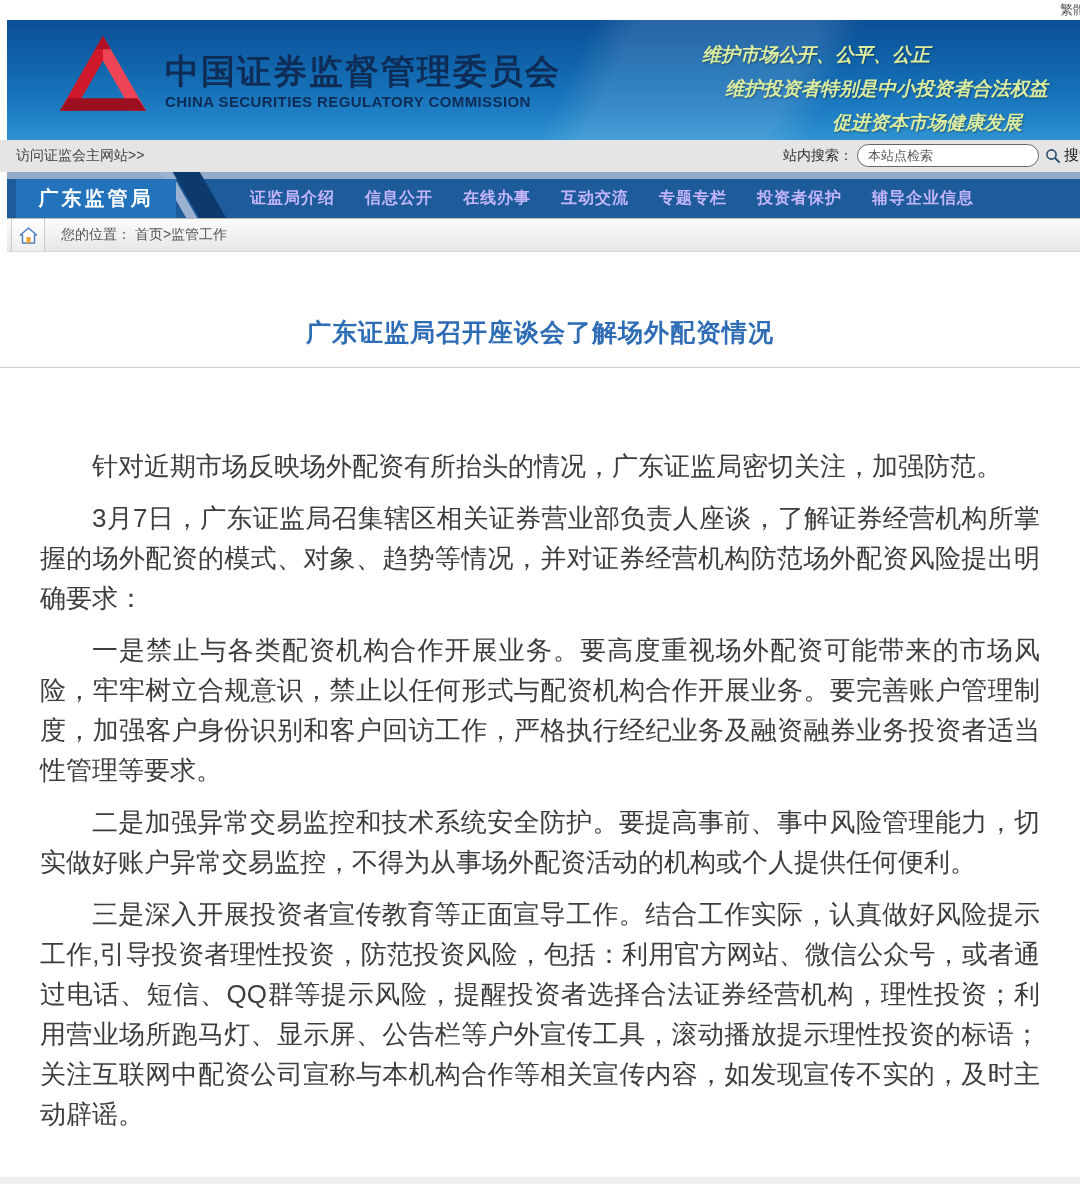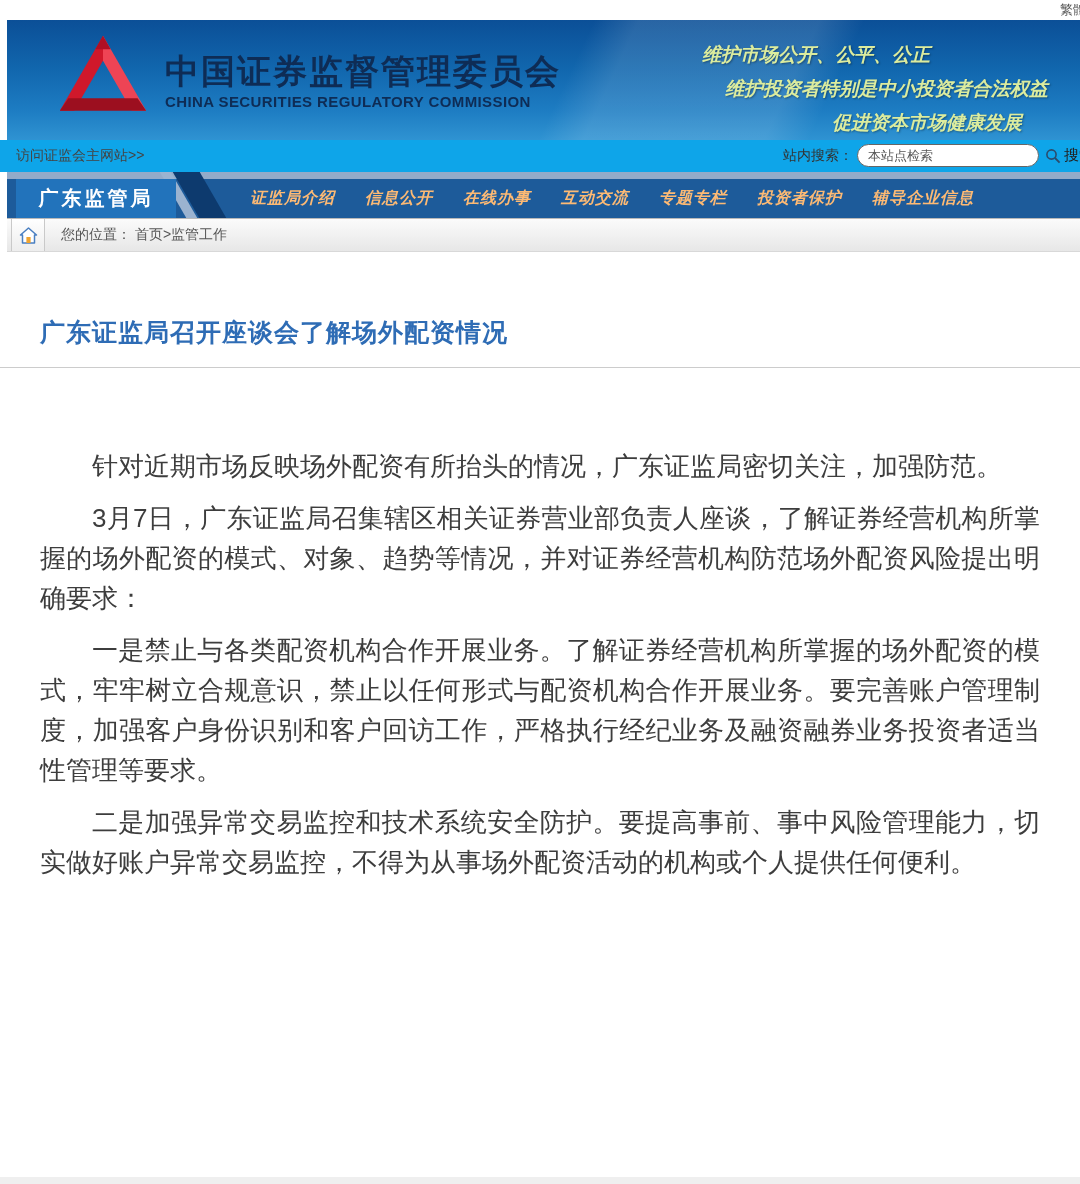--- a/index.html
+++ b/index.html
@@ -28,57 +28,57 @@
   .org-cn { font-size:34px; font-weight:bold; letter-spacing:2px; line-height:40px; }
   .org-en { font-size:15px; font-weight:bold; letter-spacing:0.4px; margin-top:2px; }
   .slogans { position:absolute; right:0; top:22px; display:flex; flex-direction:column; align-items:flex-end; gap:8px;
              color:#dcec9e; font-family:"DejaVu Serif", serif; font-style:italic; font-weight:bold; font-size:19px;
              text-shadow:1px 1px 2px rgba(0,0,0,0.35); }
   .slogans div:nth-of-type(1){ margin-right:150px; }
   .slogans div:nth-of-type(2){ margin-right:32px; }
   .slogans div:nth-of-type(3){ margin-right:58px; }
 
   
-  .topbar { position:relative; height:32px; background:#0ea5e9; }
+  .topbar { position:relative; height:32px; background:#e5e5e5; }
   .main-site-link { position:absolute; left:16px; top:7px; font-size:14px; color:#444; cursor:pointer; }
   .search-area { position:absolute; right:-14px; top:4px; display:flex; align-items:center; }
   .search-label { font-size:14px; color:#333; margin-right:4px; }
   .search-input { width:182px; height:23px; border:1px solid #666; border-radius:12px; padding:0 10px;
                   font-size:13px; color:#555; outline:none; background:#fff; font-family:"Liberation Sans",sans-serif; }
   .search-btn { display:flex; align-items:center; margin-left:6px; cursor:pointer; background:none; border:none;
                 font-size:15px; color:#222; font-family:"Liberation Sans",sans-serif; }
   .search-btn svg { margin-right:3px; }
 
   
   .nav { position:relative; height:46px; margin-left:7px; background:#1d5b9a; }
   .nav-topstrip { position:absolute; top:0; left:0; right:0; height:7px; background:#93abc9; }
   .bureau-tab { position:absolute; left:9px; top:7px; bottom:0; width:160px; background:#2273bb;
                 display:flex; align-items:center; justify-content:center; z-index:3; cursor:pointer; }
   .bureau-tab span { color:#fff; font-size:20px; font-weight:bold; letter-spacing:3px; }
   .tab-wedge-light { position:absolute; left:166px; top:0; bottom:0; width:11px; background:#9bb3d0;
                      transform:skewX(30deg); z-index:2; }
   .tab-wedge-dark { position:absolute; left:179px; top:0; bottom:0; width:27px; background:#0d3a6e;
                     transform:skewX(30deg); z-index:2; }
   .nav-items { position:absolute; left:228px; top:7px; bottom:0; display:flex; align-items:center; z-index:1; }
-  .nav-item { color:#fdba74; font-size:16px; font-weight:bold; padding:0 15px; letter-spacing:1px; cursor:pointer; white-space:nowrap;font-style:italic; }
+  .nav-item { color:#c4b5fd; font-size:16px; font-weight:bold; padding:0 15px; letter-spacing:1px; cursor:pointer; white-space:nowrap; }
 
   
   .breadcrumb { position:relative; height:34px; margin-left:7px;
                 background:linear-gradient(180deg,#fbfbfb, #e7e7e7);
                 border-top:1px solid #b9b9b9; border-bottom:1px solid #d8d8d8;
                 display:flex; align-items:center; }
   .home-box { width:34px; height:32px; margin-left:4px; border-left:1px solid #c9c9c9; border-right:1px solid #c9c9c9;
               background:linear-gradient(180deg,#ffffff,#ededed); display:flex; align-items:center; justify-content:center;
               cursor:pointer; }
   .crumb-text { margin-left:16px; font-size:14px; color:#555; }
   .crumb-path { color:#555; cursor:pointer; }
 
   
   .content { padding:64px 40px 0 40px; background:#fff; }
-  .article-title { color:#2e6cb5; font-size:25px; font-weight:bold; letter-spacing:1px; }
+  .article-title { text-align:center; color:#2e6cb5; font-size:25px; font-weight:bold; letter-spacing:1px; }
   .title-divider { border:none; border-top:1px solid #ccc; margin:18px -40px 0 -40px; }
   .article-meta { text-align:center; margin-top:13px; font-size:16px; color:#8c8c8c; }
   .article-meta .meta-time { margin-right:28px; }
   .paragraphs { margin-top:78px; }
   .paragraphs p { font-size:26px; line-height:40px; color:#3d3d3d; text-indent:2em;
                   margin-bottom:12px; text-align:justify; }
   .bottom-strip { position:absolute; left:0; right:0; bottom:0; height:7px; background:#efefef; }
 </style>
 </head>
 <body>
@@ -158,19 +158,20 @@
     </div>
   </div>
 
   <div class="content">
     <h1 class="article-title">广东证监局召开座谈会了解场外配资情况</h1>
     <hr class="title-divider">
     <div class="paragraphs">
 
     <p>针对近期市场反映场外配资有所抬头的情况，广东证监局密切关注，加强防范。</p>
         <p>3月7日，广东证监局召集辖区相关证券营业部负责人座谈，了解证券经营机构所掌握的场外配资的模式、对象、趋势等情况，并对证券经营机构防范场外配资风险提出明确要求：</p>
-        <p>一是禁止与各类配资机构合作开展业务。了解证券经营机构所掌握的场外配资的模式，牢牢树立合规意识，禁止以任何形式与配资机构合作开展业务。要完善账户管理制度，加强客户身份识别和客户回访工作，严格执行经纪业务及融资融券业务投资者适当性管理等要求。</p>
+        <p>一是禁止与各类配资机构合作开展业务。要高度重视场外配资可能带来的市场风险，牢牢树立合规意识，禁止以任何形式与配资机构合作开展业务。要完善账户管理制度，加强客户身份识别和客户回访工作，严格执行经纪业务及融资融券业务投资者适当性管理等要求。</p>
         <p>二是加强异常交易监控和技术系统安全防护。要提高事前、事中风险管理能力，切实做好账户异常交易监控，不得为从事场外配资活动的机构或个人提供任何便利。</p>
+        <p>三是深入开展投资者宣传教育等正面宣导工作。结合工作实际，认真做好风险提示工作,引导投资者理性投资，防范投资风险，包括：利用官方网站、微信公众号，或者通过电话、短信、QQ群等提示风险，提醒投资者选择合法证券经营机构，理性投资；利用营业场所跑马灯、显示屏、公告栏等户外宣传工具，滚动播放提示理性投资的标语；关注互联网中配资公司宣称与本机构合作等相关宣传内容，如发现宣传不实的，及时主动辟谣。</p>
       </div>
   </div>
 
   <div class="bottom-strip"></div>
 </div>
 
 </body></html>

